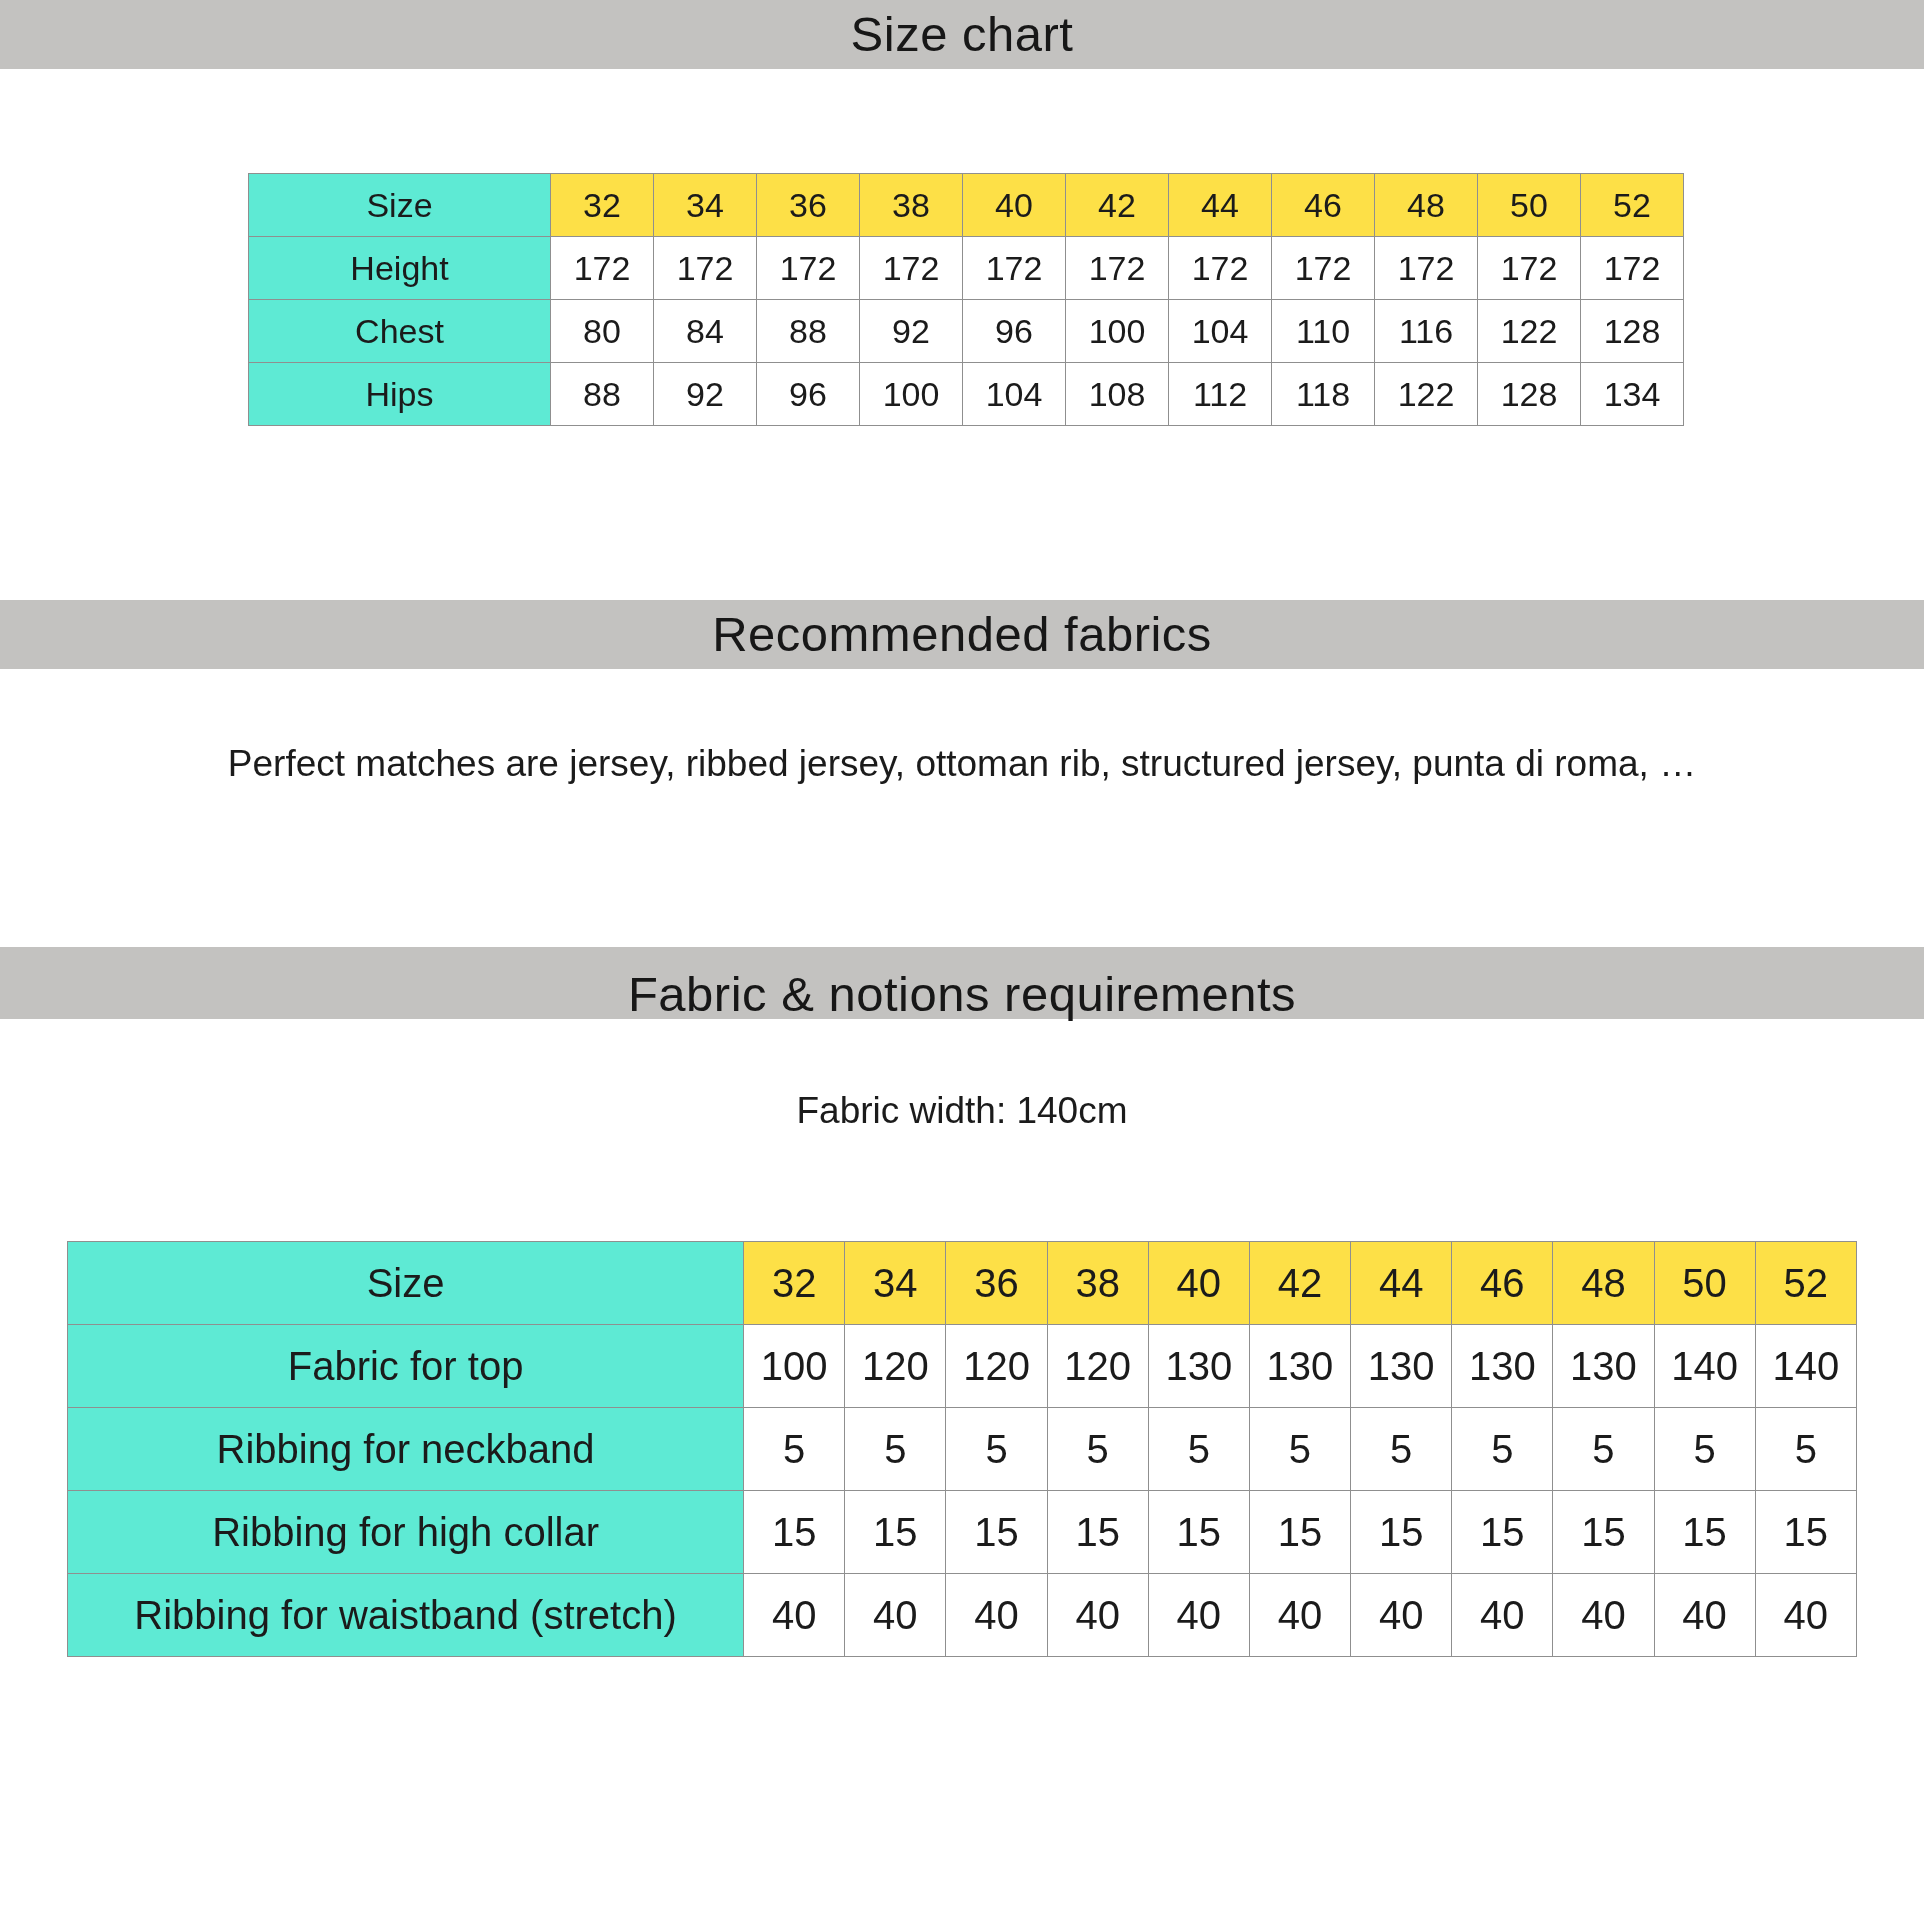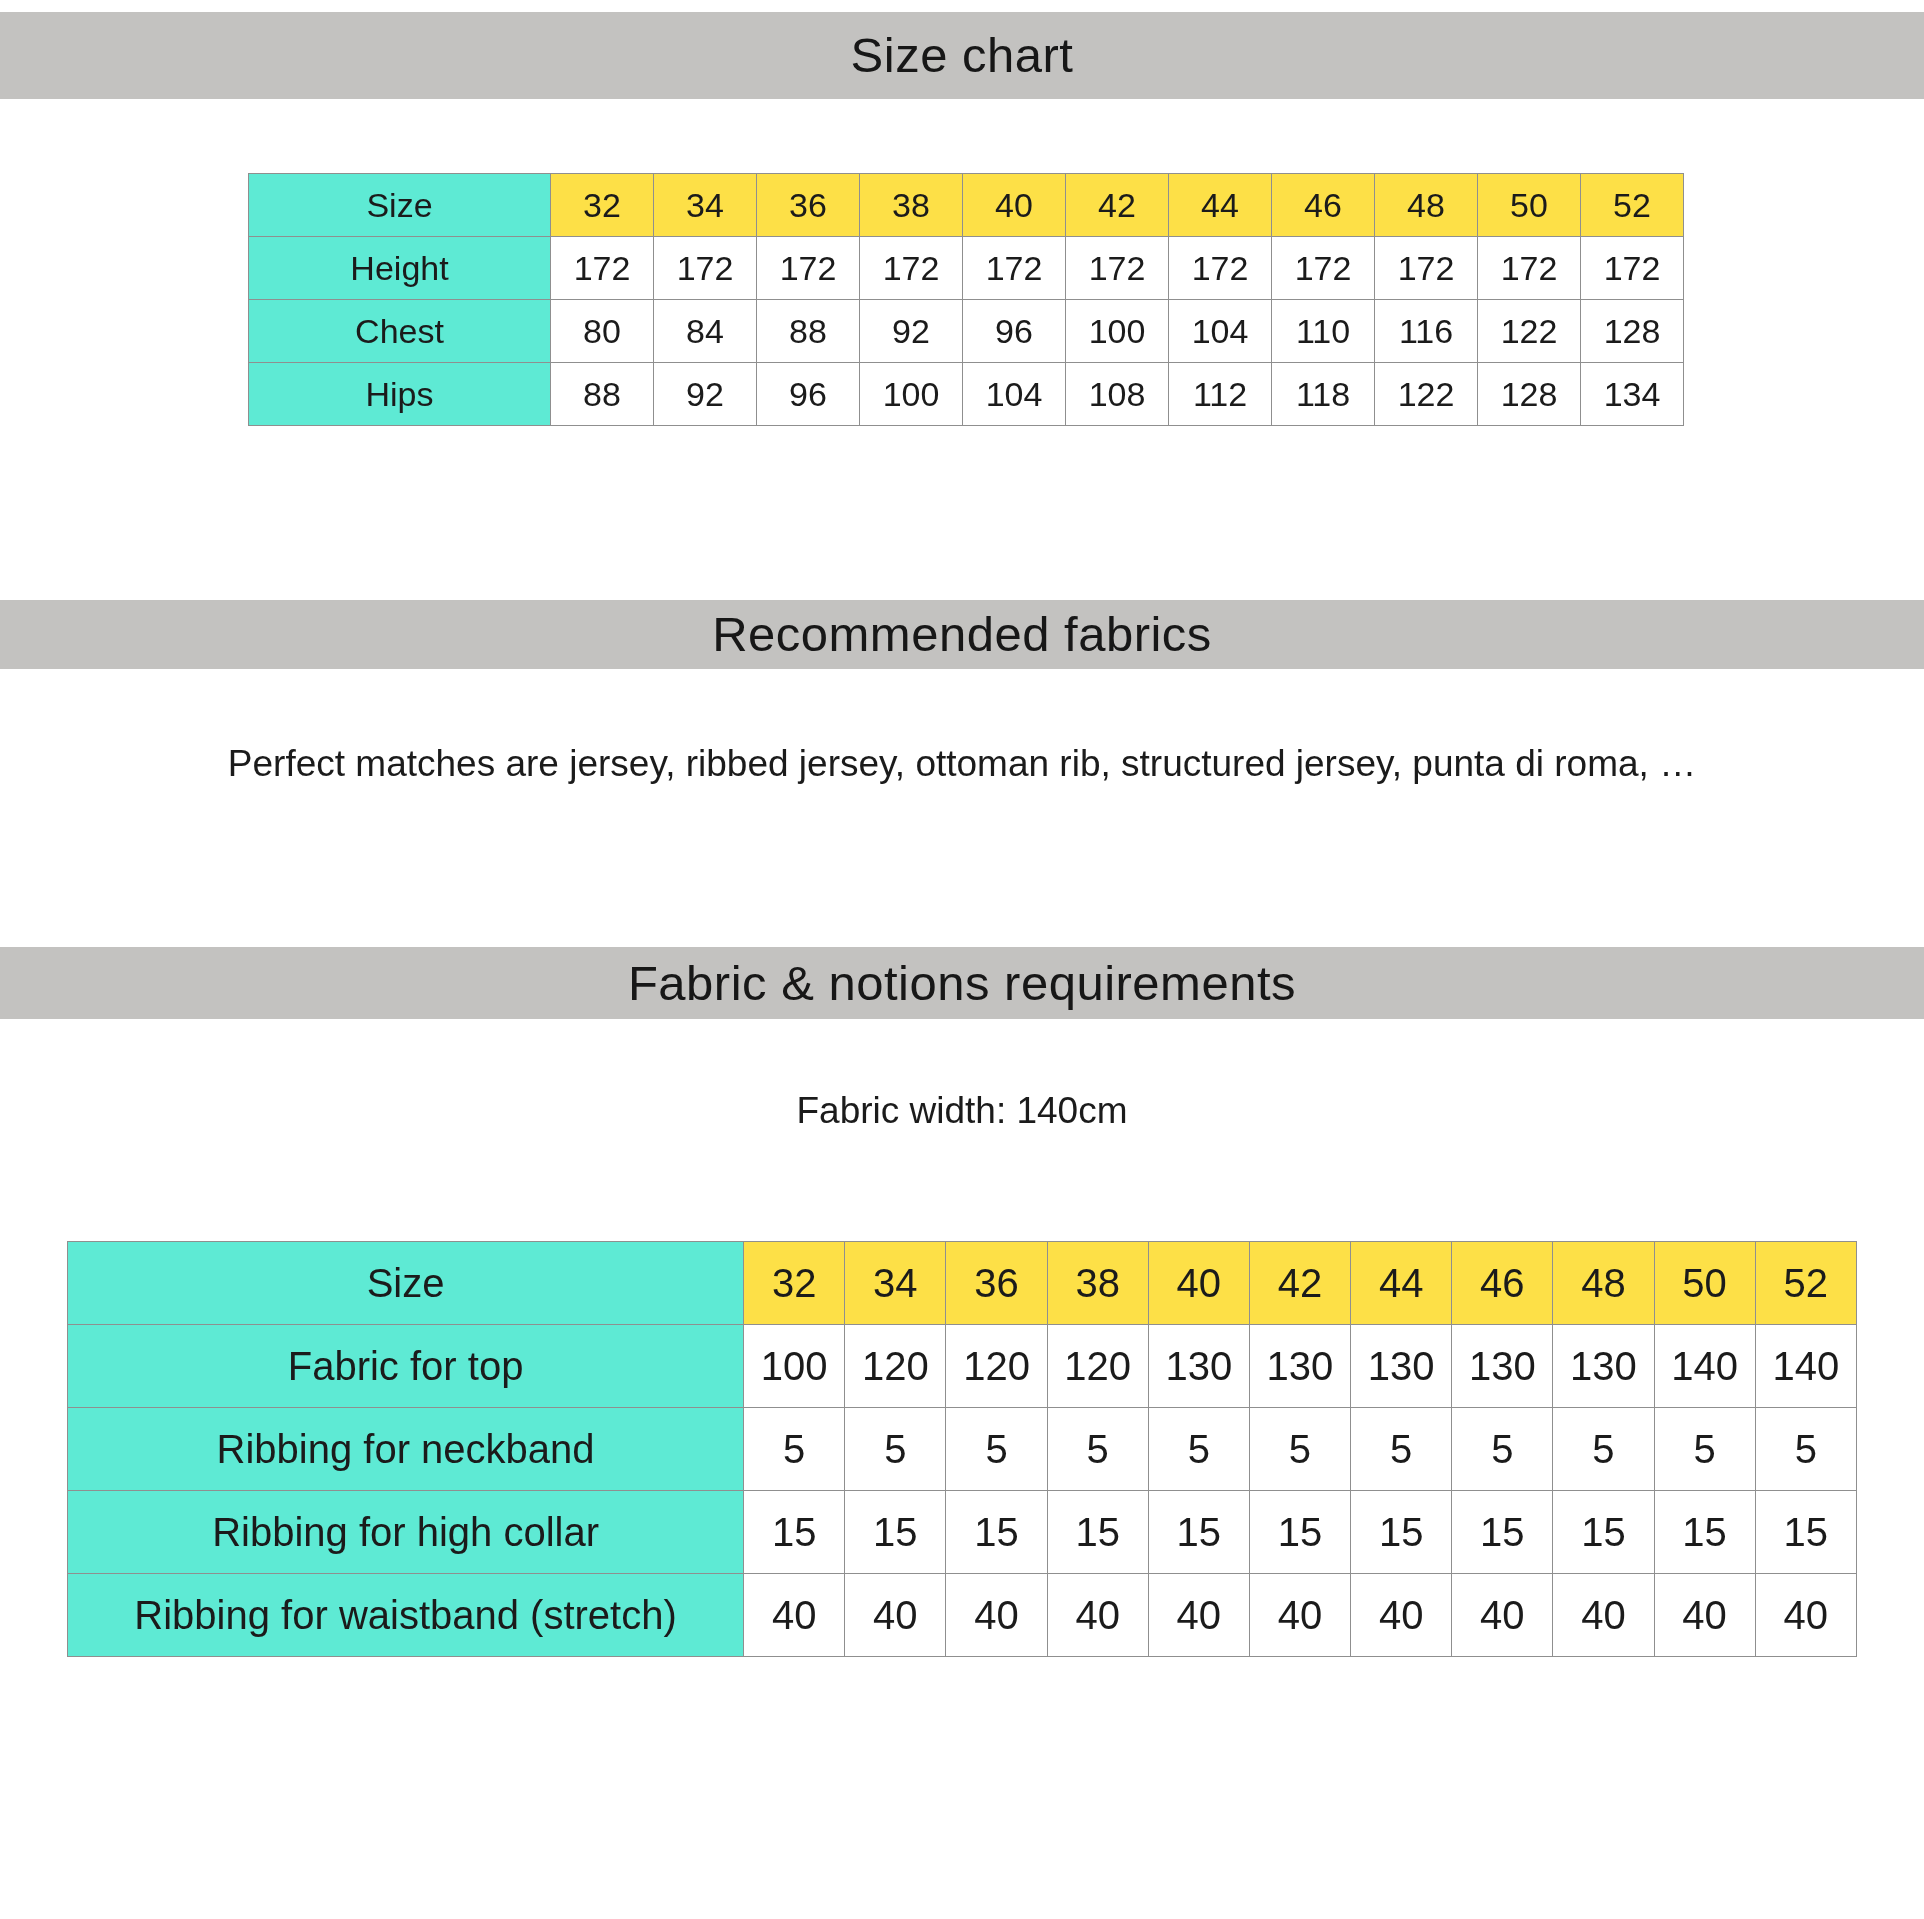--- a/index.html
+++ b/index.html
@@ -29,23 +29,23 @@
   }
   .banner-title {
     font-size: 49px;
     font-weight: 300;
     letter-spacing: 0.5px;
     color: #171717;
     line-height: 1;
     white-space: nowrap;
   }
 
-  #banner-size-chart    { top: 12px;    height: 87px; }
+  #banner-size-chart    { top: 0px;    height: 69px; }
   #banner-fabrics       { top: 600px;  height: 69px; align-items: center; }
-  #banner-requirements  { top: 947px; height: 72px; }
+  #banner-requirements  { top: 947px; height: 72px; align-items: flex-end; }
 
   
   .para-block {
     position: absolute;
     left: 0;
     width: 1924px;
     text-align: center;
   }
   .para-line {
     font-size: 37px;

